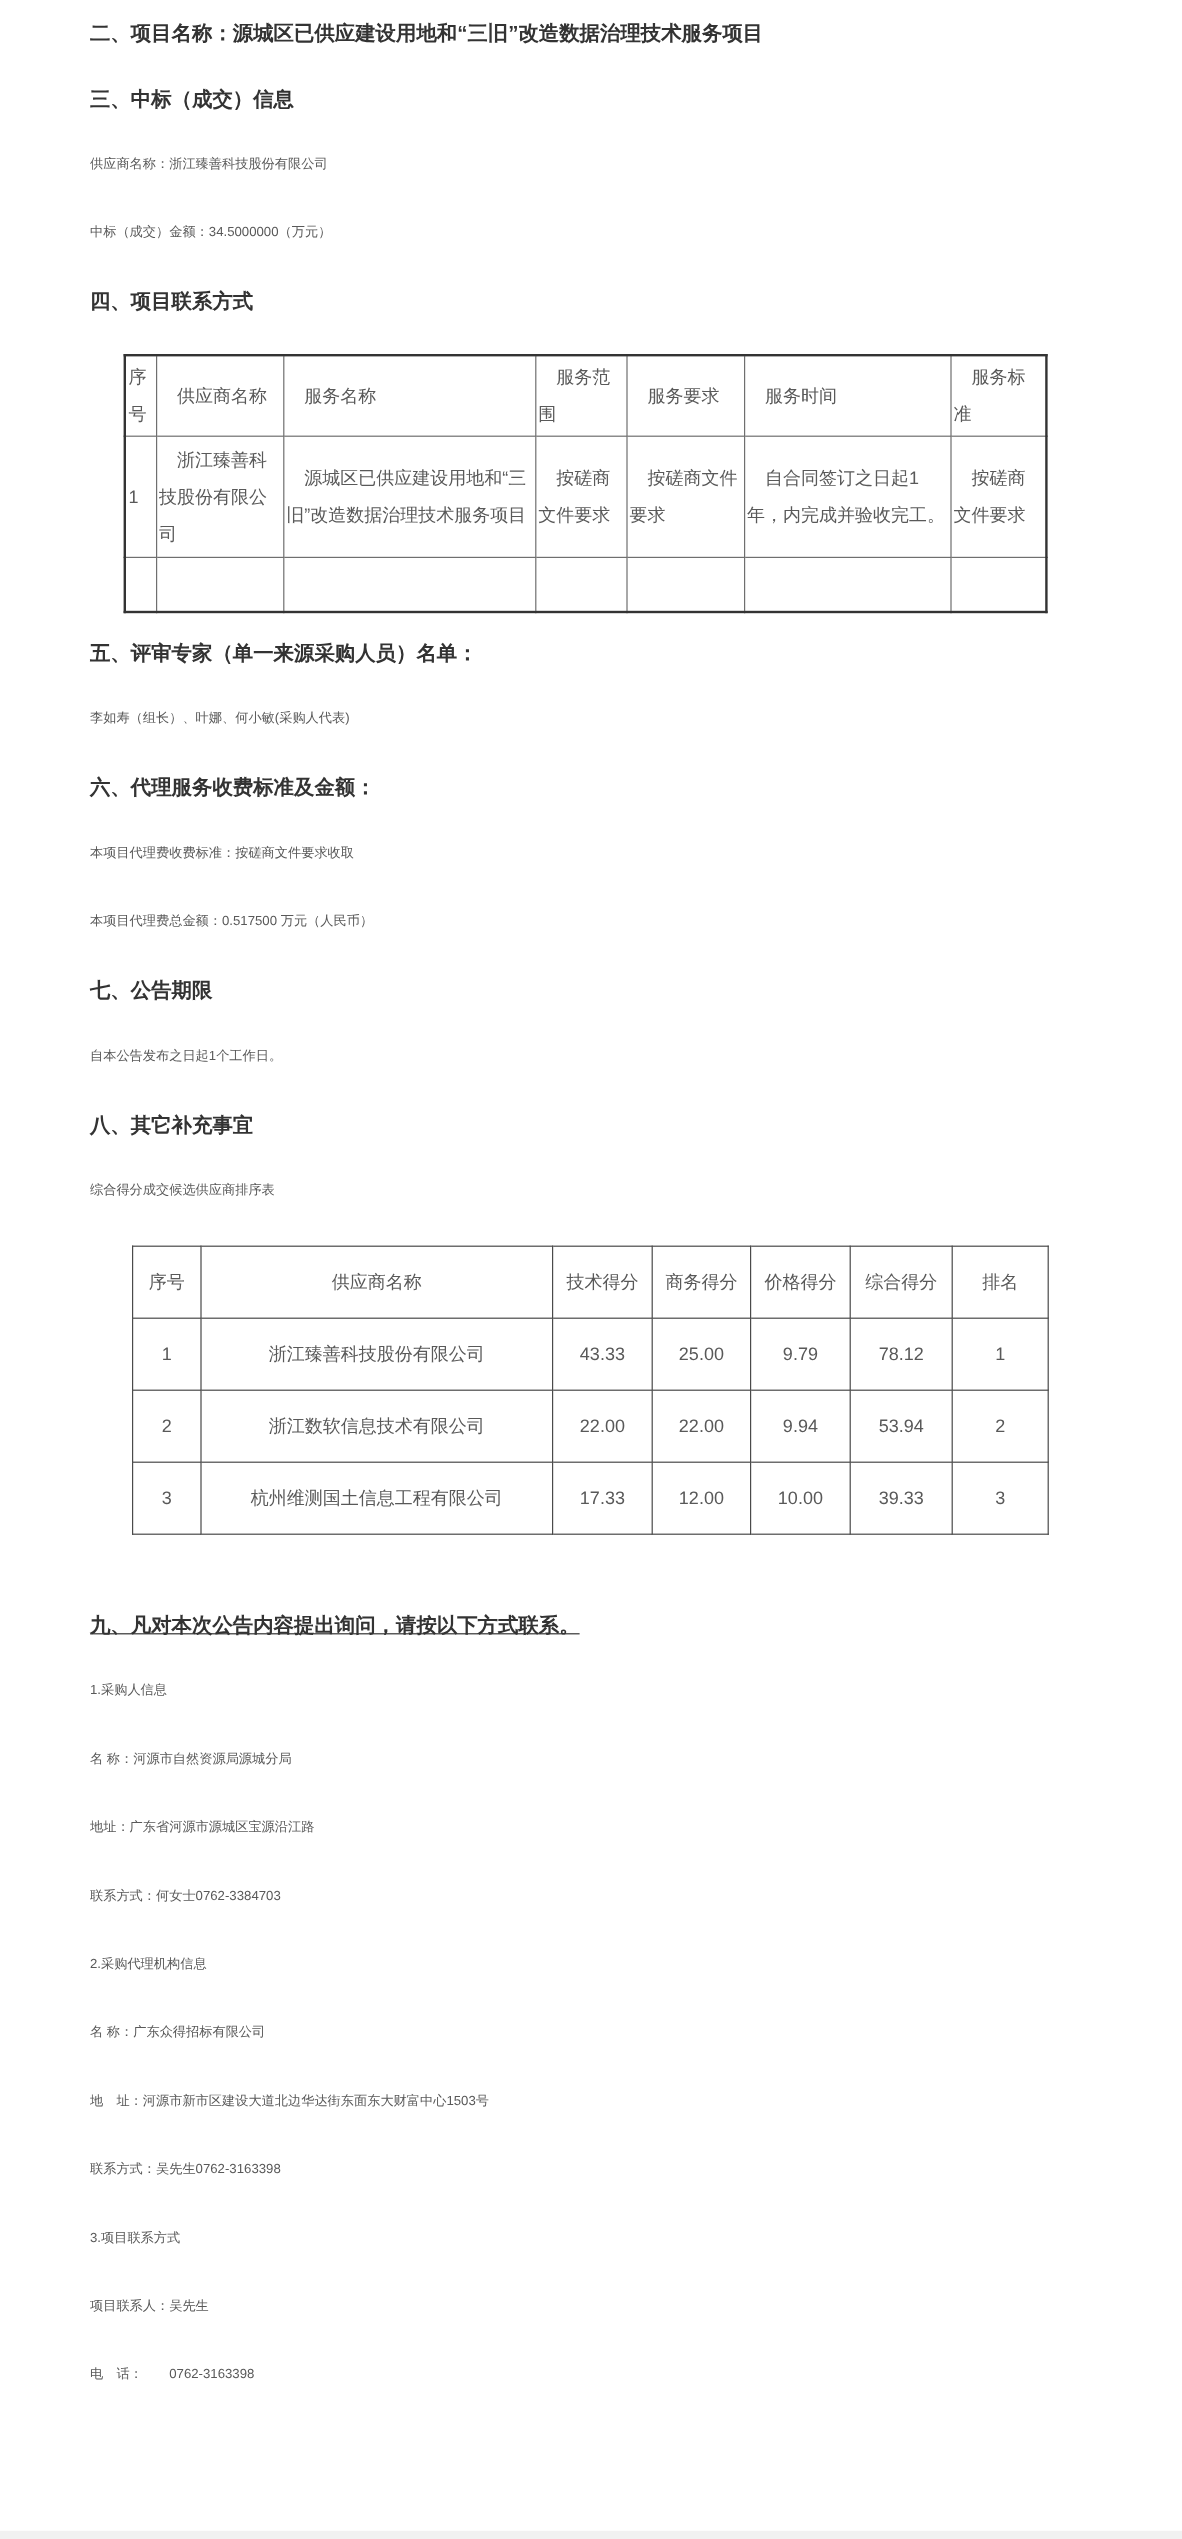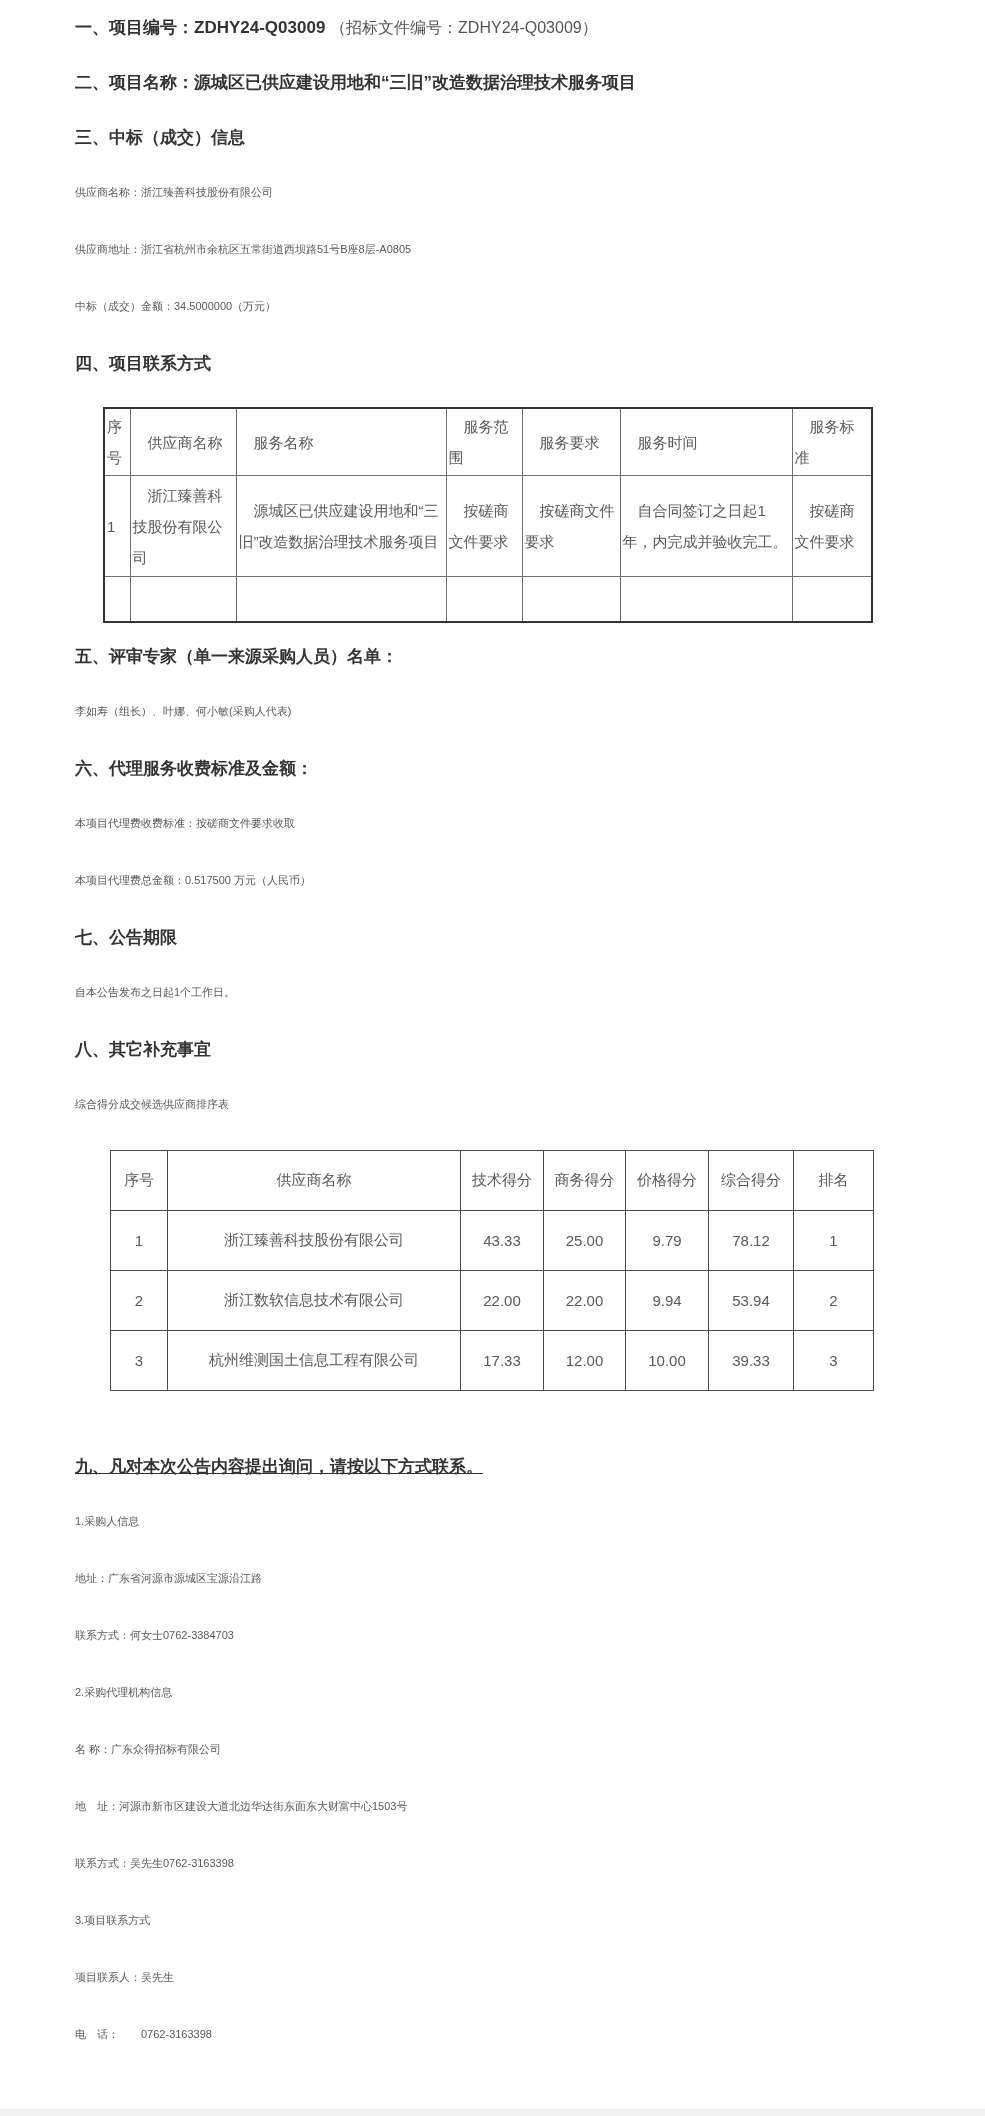--- a/index.html
+++ b/index.html
@@ -79,30 +79,25 @@
     left: 0; bottom: 0;
     width: 100%; height: 7px;
     background: #f1f1f1;
   }
 </style>
 </head>
 <body>
 
 <div class="page">
 
-  <div class="heading">
-    <span>一、项目编号：ZDHY24-Q03009</span>
-    <span class="normal-part">（招标文件编号：ZDHY24-Q03009）</span>
-  </div>
 
   <div class="heading">二、项目名称：源城区已供应建设用地和“三旧”改造数据治理技术服务项目</div>
 
   <div class="heading">三、中标（成交）信息</div>
   <p class="line">供应商名称：浙江臻善科技股份有限公司</p>
-  <p class="line">供应商地址：浙江省杭州市余杭区五常街道西坝路51号B座8层-A0805</p>
   <p class="line">中标（成交）金额：34.5000000（万元）</p>
 
   <div class="heading">四、项目联系方式</div>
 
   <table class="t1">
     <colgroup>
       <col style="width:26px">
         <col style="width:106px">
         <col style="width:210px">
       <col style="width:76px">
@@ -200,20 +195,21 @@
         <td>10.00</td>
         <td>39.33</td>
         <td>3</td>
       </tr>
     </tbody>
   </table>
 
   <div class="heading gap-top-lg">九、凡对本次公告内容提出询问，请按以下方式联系。</div>
 
   <p class="line">1.采购人信息</p>
+  <p class="line">名 称：河源市自然资源局源城分局</p>
   <p class="line">地址：广东省河源市源城区宝源沿江路</p>
   <p class="line">联系方式：何女士0762-3384703</p>
 
   <p class="line">2.采购代理机构信息</p>
   <p class="line">名 称：广东众得招标有限公司</p>
   <p class="line">地　址：河源市新市区建设大道北边华达街东面东大财富中心1503号</p>
   <p class="line">联系方式：吴先生0762-3163398</p>
 
   <p class="line">3.项目联系方式</p>
   <p class="line">项目联系人：吴先生</p>

